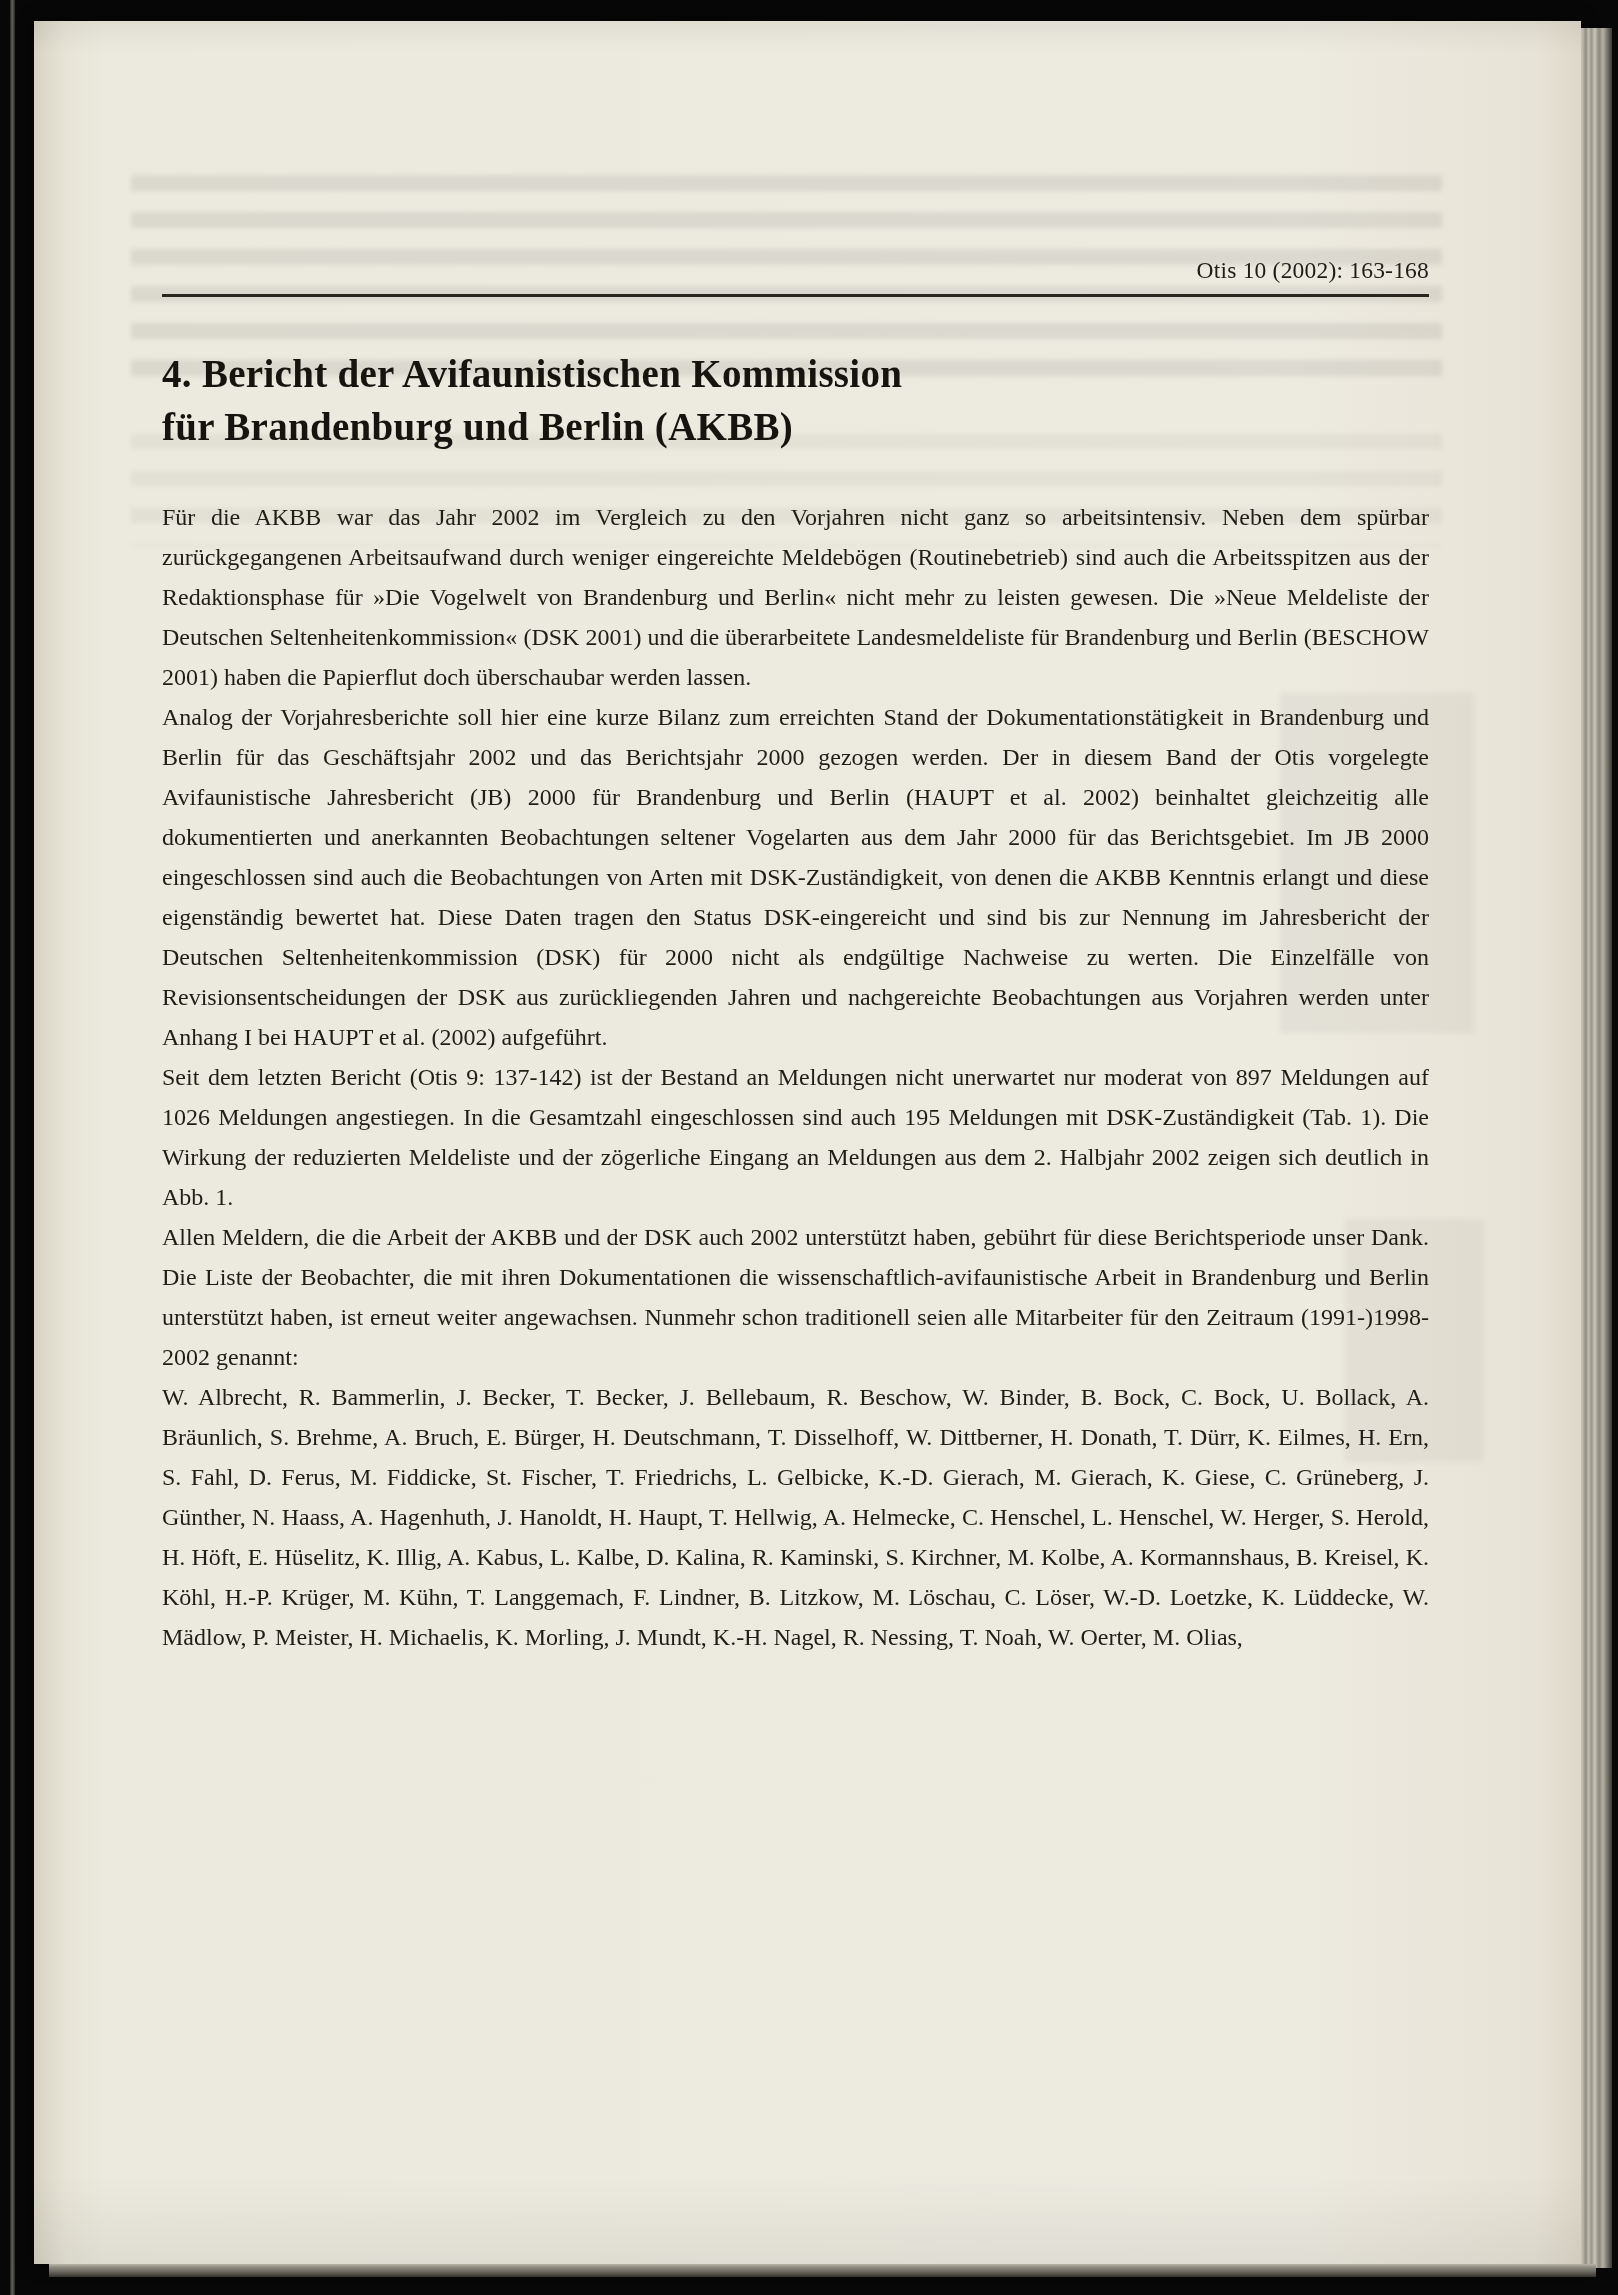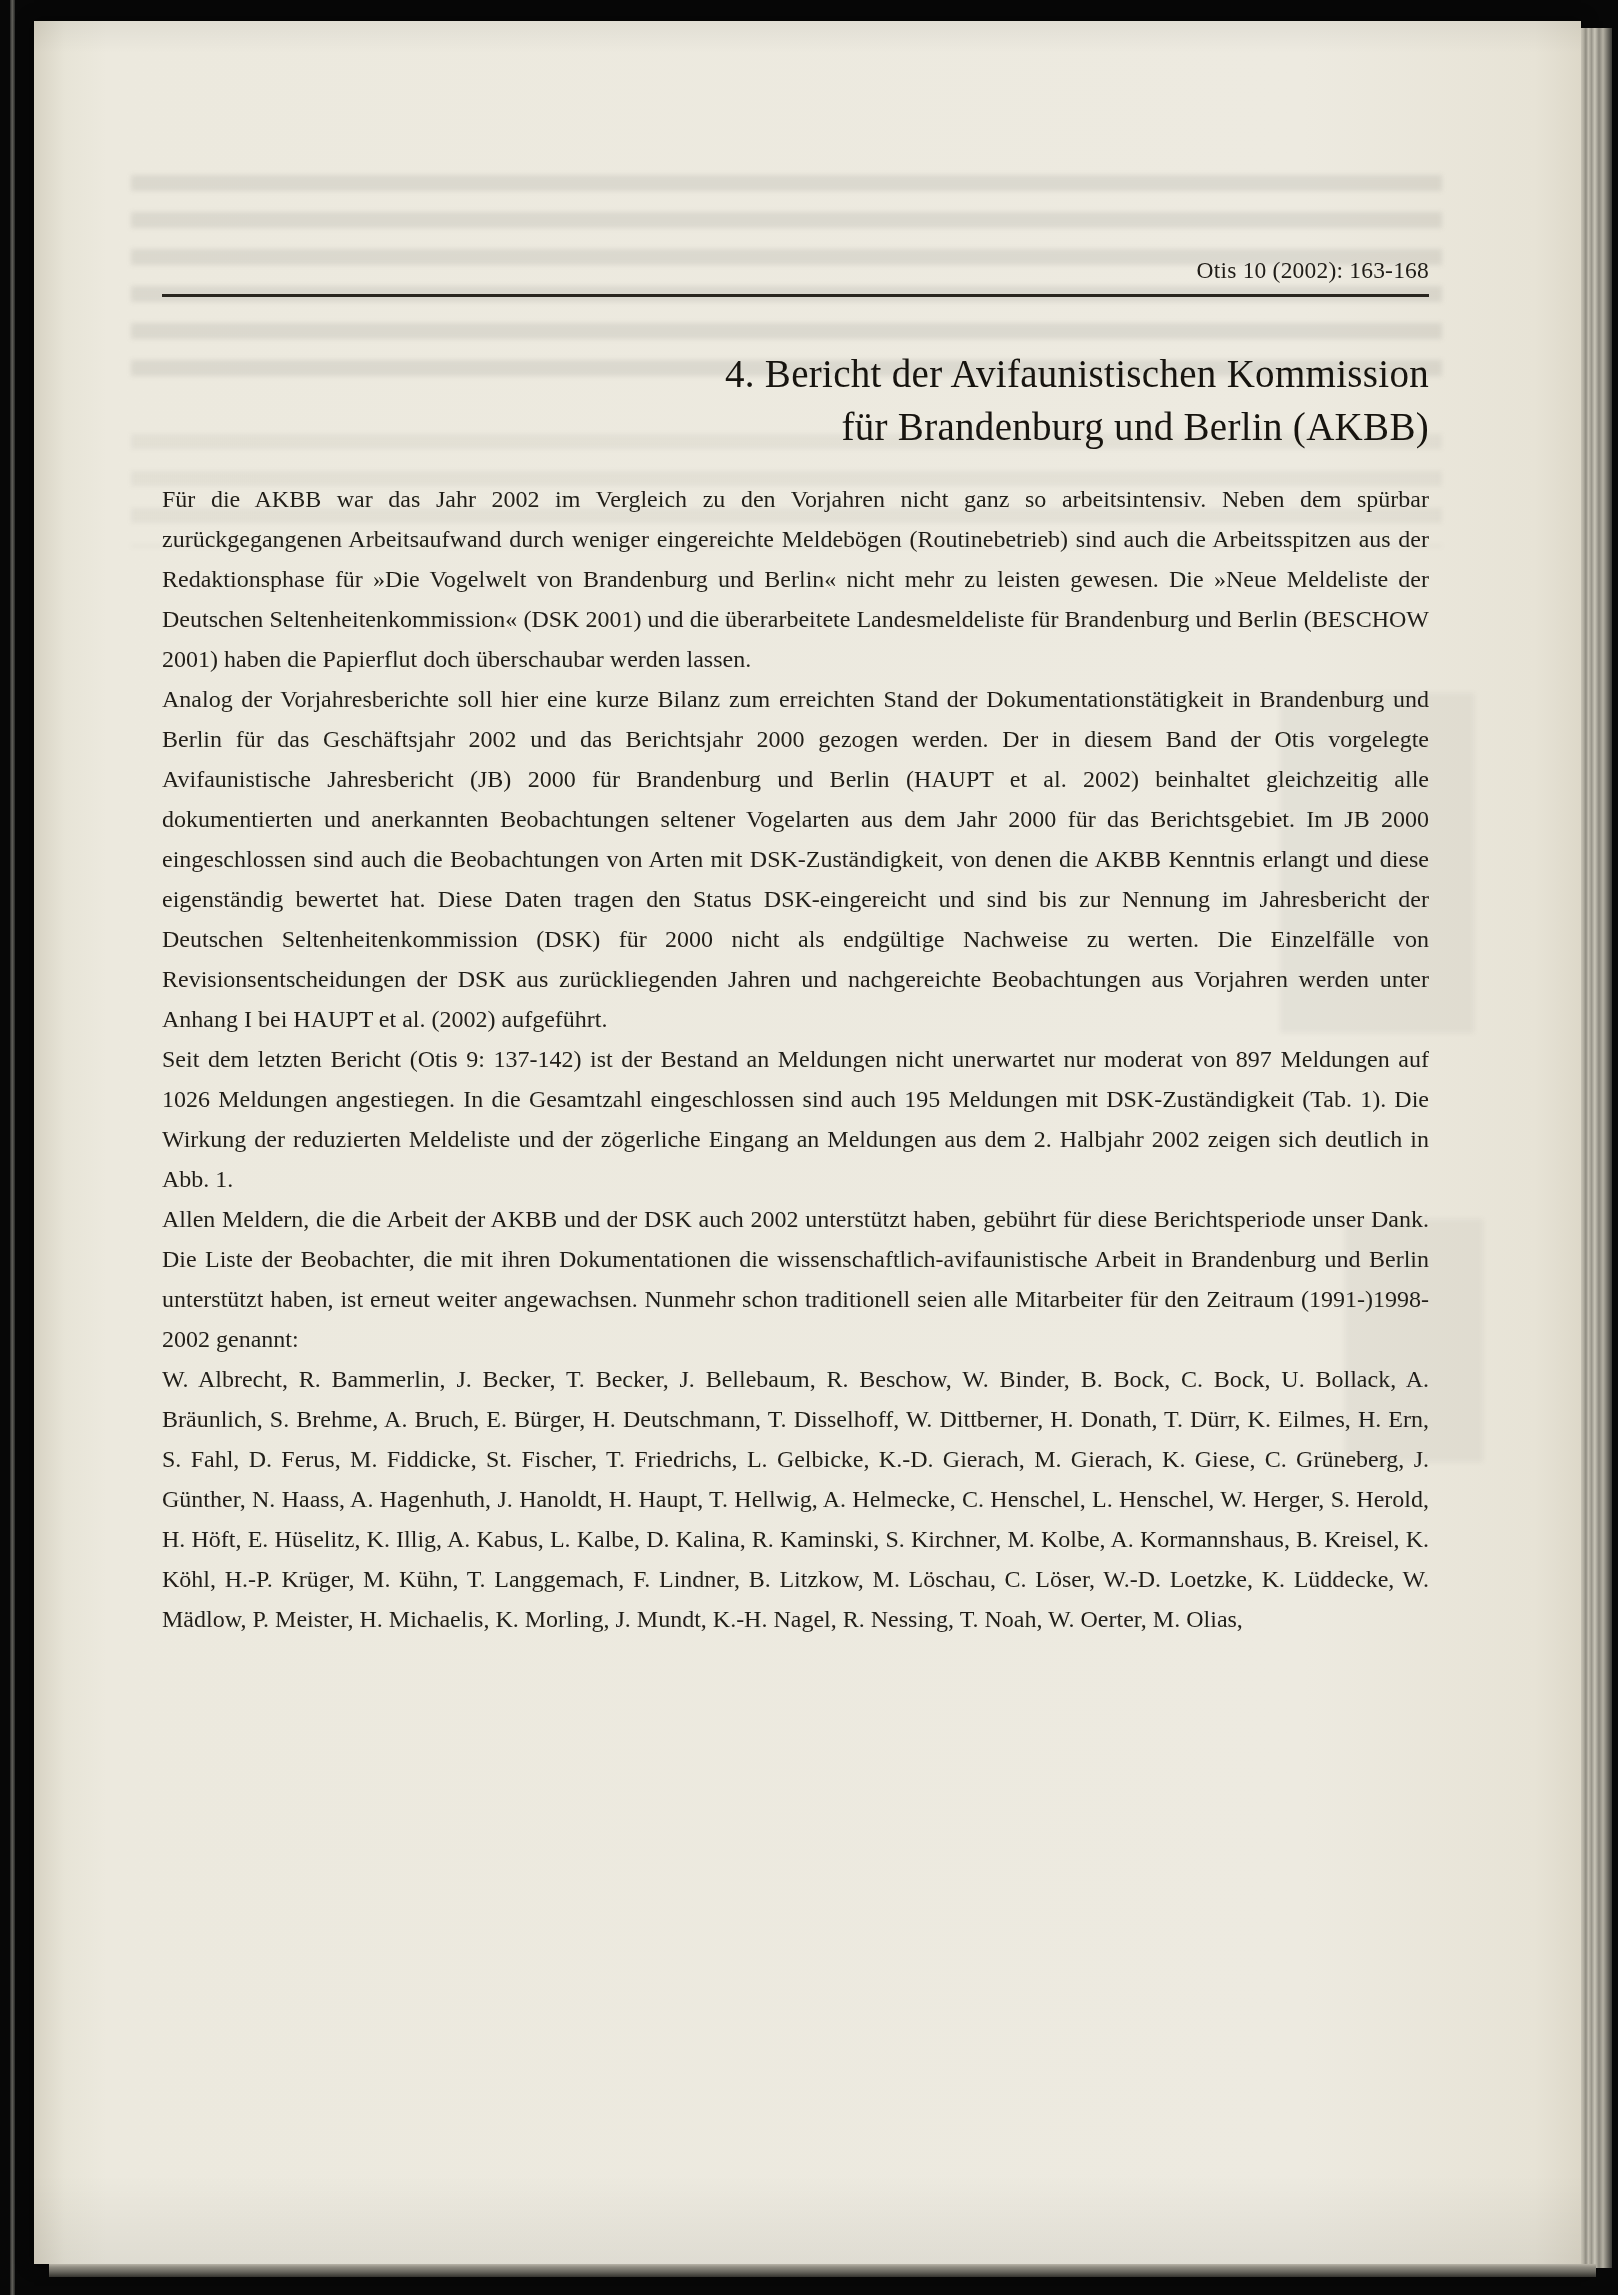--- a/index.html
+++ b/index.html
@@ -42,30 +42,30 @@
   .running-head{
     text-align:right;
     font-weight:normal;
     font-size:23.5px;line-height:27.5px;
     letter-spacing:0.2px;
   }
   .header-rule{
     height:2.4px;background:#29261f;margin-top:9.7px;
   }
   .article-title{
-    margin-top:50px;text-align:right;
-    font-weight:normal;font-size:39px;line-height:53px;
+    margin-top:50px;text-align:left;
+    font-weight:bold;font-size:39px;line-height:53px;
     letter-spacing:0.3px;color:#17140f;
   }
   .byline{
     margin-top:134px;text-align:center;
     font-size:32px;line-height:37px;color:#1c1914;
   }
   .body-text{
-    margin-top:26px;
+    margin-top:44px;
     font-size:24px;line-height:40px;
     text-align:justify;
     color:#211e18;
   }
   .body-text p{margin:0;}
   
   .ghost{
     position:absolute;pointer-events:none;
     filter:blur(2.4px);
   }

